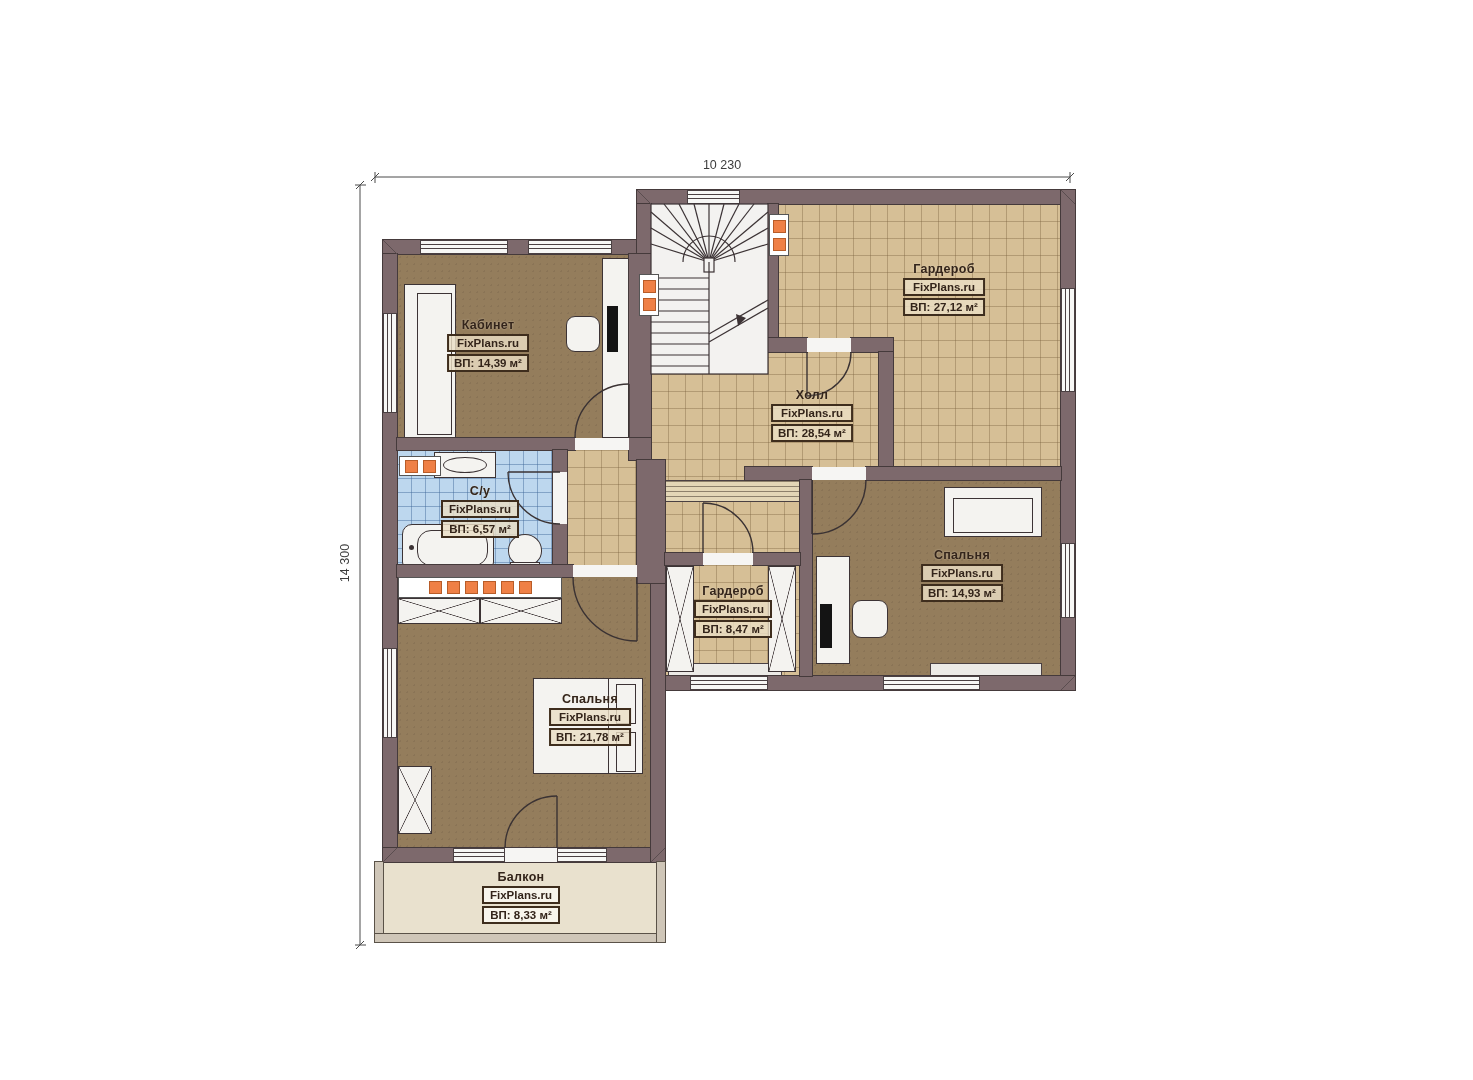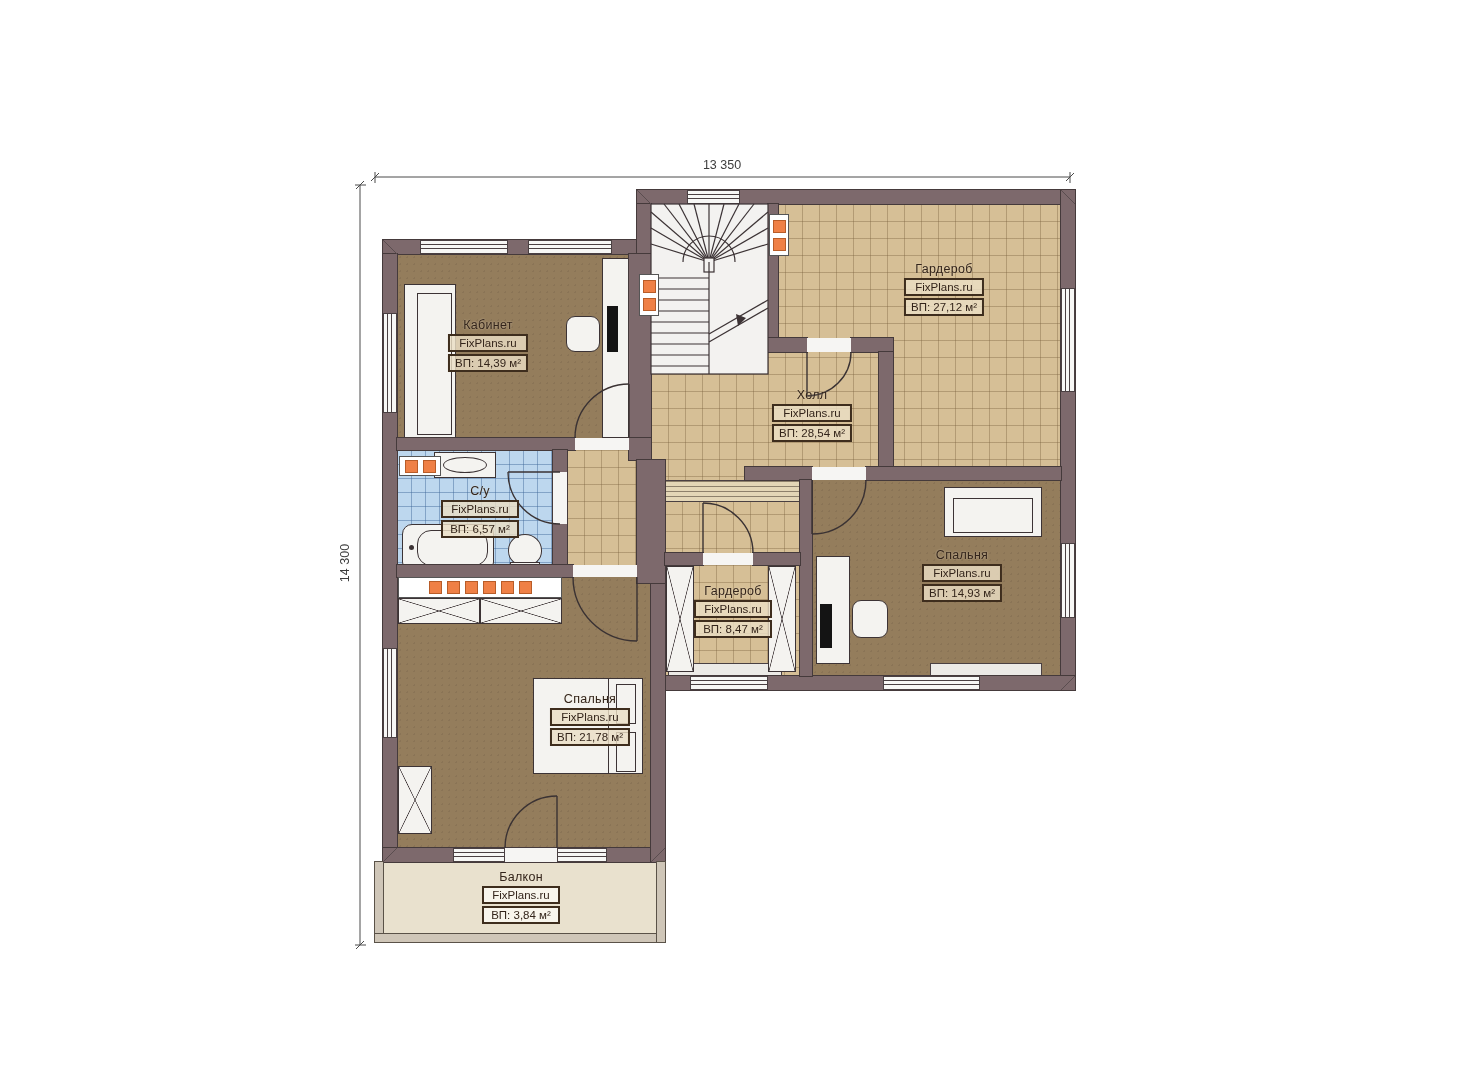--- a/index.html
+++ b/index.html
@@ -55,21 +55,21 @@
   .rad{position:absolute;background:#ffffff;border:1px solid #555;display:flex;gap:5px;
        align-items:center;justify-content:center;box-sizing:border-box;z-index:6;}
   .rad.v{flex-direction:column;}
   .rad i{display:block;width:13px;height:13px;background:#ef8046;border:1px solid #b85c28;box-sizing:border-box;}
 
   
   #overlay{position:absolute;left:0;top:0;z-index:5;pointer-events:none;}
 
   
   .room-label{position:absolute;transform:translateX(-50%);text-align:center;z-index:7;
-      color:#33241a;font-weight:normal;}
+      color:#33241a;font-weight:bold;}
   .room-label .rname{font-size:12.5px;letter-spacing:.3px;margin-bottom:1px;text-shadow:0 0 2px rgba(240,230,210,.6);}
   .room-label .box{display:block;border:2px solid #3e2d1d;background:rgba(234,222,196,.82);
       padding:1px 5px;font-size:11.5px;margin-top:2px;white-space:nowrap;min-width:78px;box-sizing:border-box;}
   .room-label .box.light{background:rgba(250,247,240,.9);}
 
   .dim-label{position:absolute;color:#3d3d3d;font-size:12.5px;z-index:7;width:100px;text-align:center;}
   .dim-left{transform:rotate(-90deg);}
 </style>
 </head>
 <body>
@@ -316,19 +316,19 @@
 
   <div class="room-label" style="left:590px;top:692px">
     <div class="rname">Спальня</div>
     <div class="box">FixPlans.ru</div>
     <div class="box">ВП: 21,78 м²</div>
   </div>
 
   <div class="room-label" style="left:521px;top:870px">
     <div class="rname">Балкон</div>
     <div class="box light">FixPlans.ru</div>
-    <div class="box light">ВП: 3,84 м²</div>
-  </div>
-
-  <div class="dim-label" style="left:672px;top:158px">13 350</div>
+    <div class="box light">ВП: 8,33 м²</div>
+  </div>
+
+  <div class="dim-label" style="left:672px;top:158px">10 230</div>
   <div class="dim-label dim-left" style="left:295px;top:556px">14 300</div>
 
 </div>
 
 </body></html>

